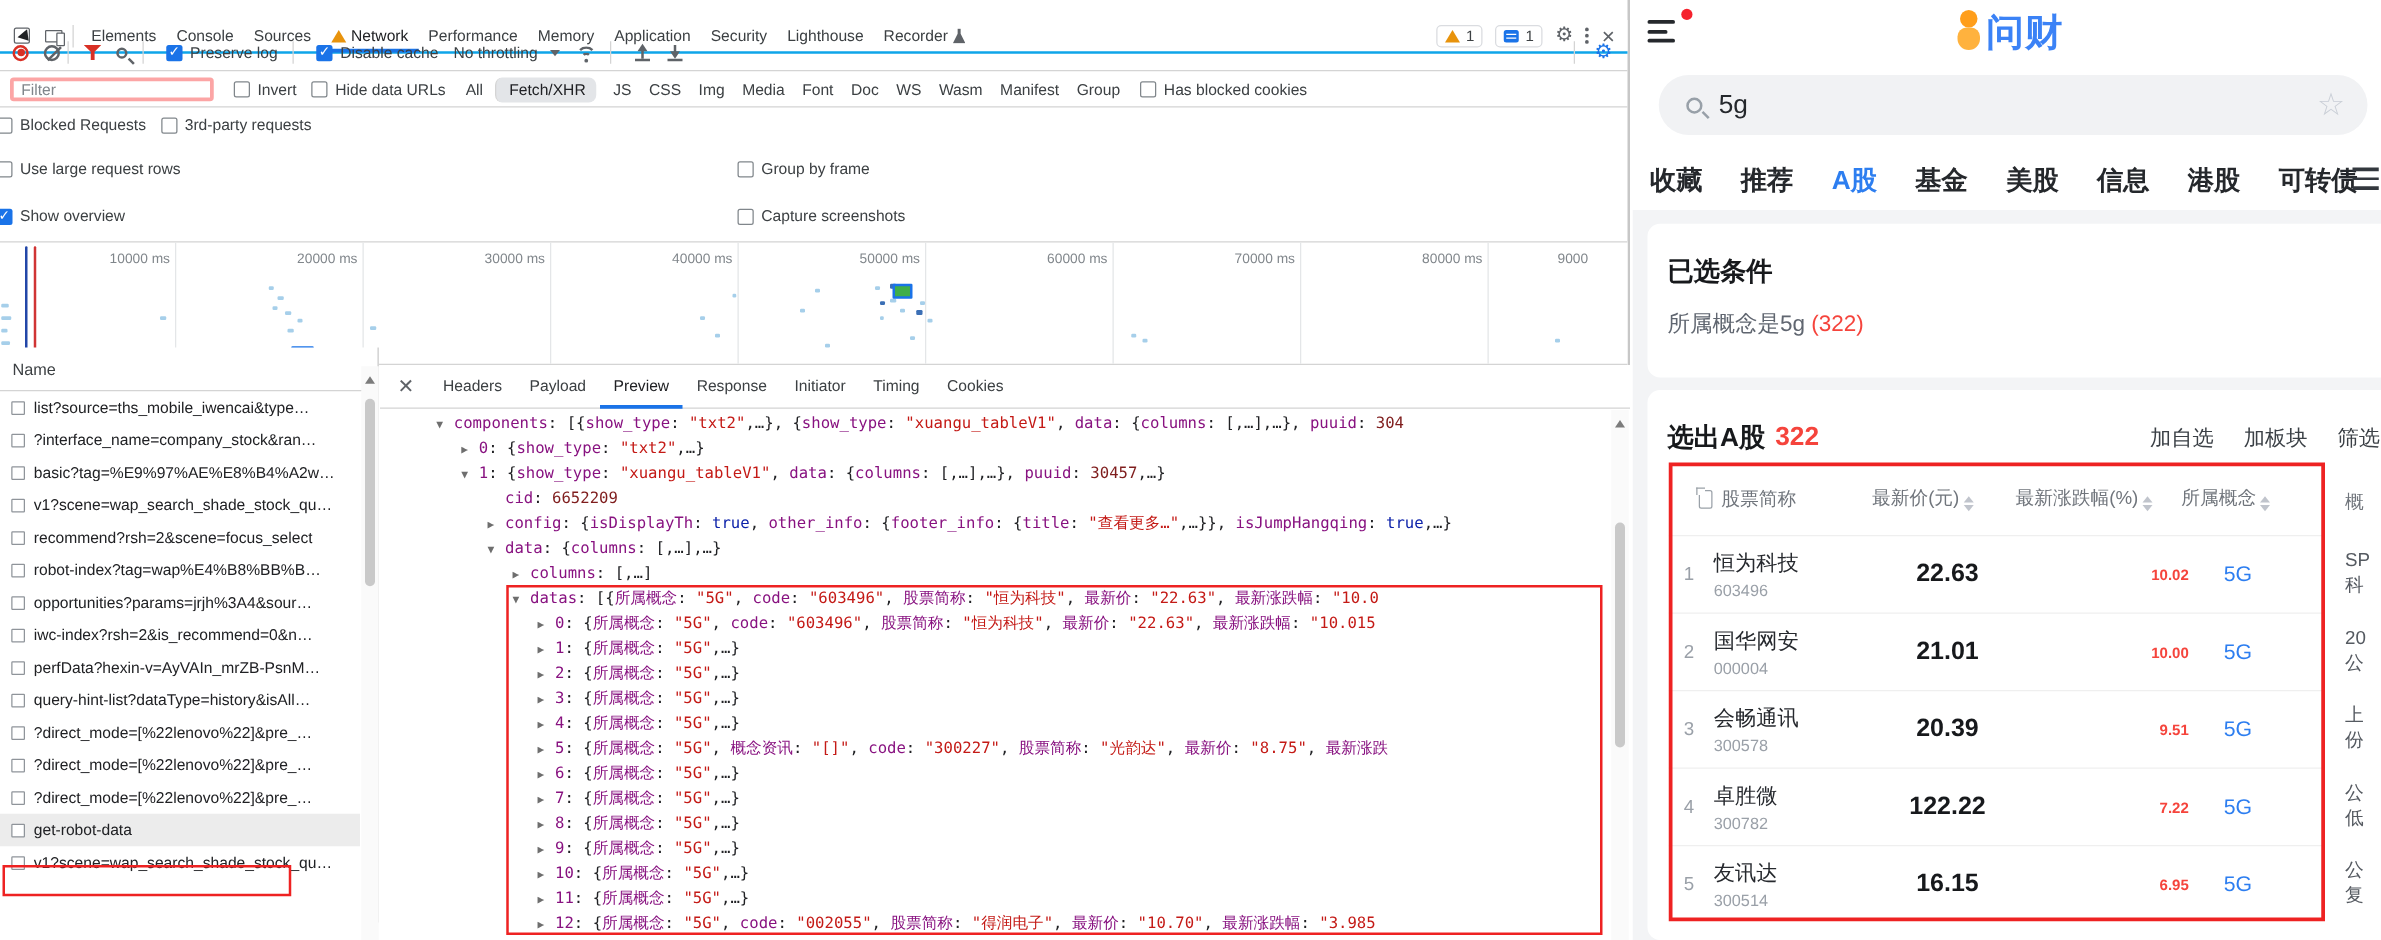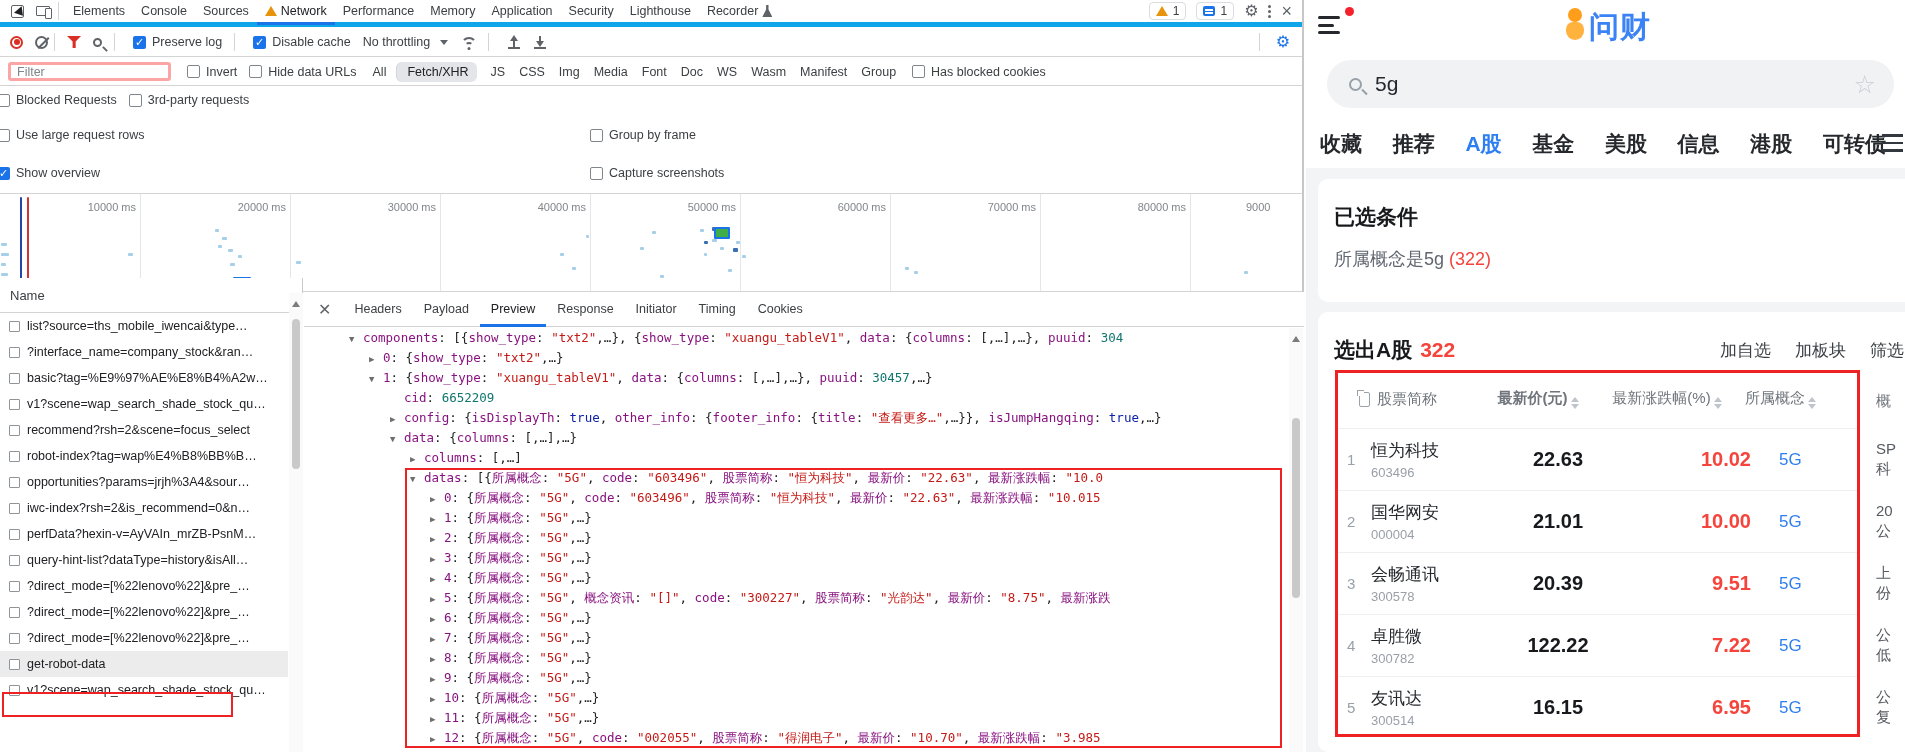--- a/index.html
+++ b/index.html
@@ -5,21 +5,21 @@
   * { margin:0; padding:0; box-sizing:border-box; }
   html,body { width:1905px; height:752px; overflow:hidden; background:#fff;
     font-family:"Liberation Sans","DejaVu Sans",sans-serif; }
   #root { position:relative; width:1905px; height:752px; }
 
   
   #devtools { position:absolute; left:0; top:0; width:1304px; height:752px; background:#fff;
     border-right:2px solid #c7c7c7; color:#3c4043; font-size:12.5px; }
 
   
-  #dt-tabbar { position:absolute; left:0; top:0; width:100%; height:27px; display:flex; align-items:center; border-bottom:5px solid #0ea5e9; background:#fff; }
+  #dt-tabbar { position:absolute; left:0; top:16px; width:100%; height:27px; display:flex; align-items:center; border-bottom:2px solid #0ea5e9; background:#fff; }
   .dt-topicon { width:18px; height:18px; margin-left:8px; position:relative; display:flex; align-items:center; justify-content:center; }
   .icon-inspect { width:13px; height:13px; border:1.7px solid #5f6368; border-radius:2px; position:relative; }
   .icon-inspect:after { content:""; position:absolute; right:-4px; bottom:-4px; border:5px solid transparent; border-top:8px solid #202124; transform:rotate(-40deg); }
   .icon-devices { width:14px; height:10px; border:1.7px solid #5f6368; border-radius:1px; position:relative; }
   .icon-devices:after { content:""; position:absolute; right:-3px; top:1px; width:5px; height:9px; background:#fff; border:1.7px solid #5f6368; border-radius:1px; }
   .vsep { width:1px; height:18px; background:#d4d4d4; margin:0 6px; }
   .dt-tab { padding:0 8px; height:27px; display:flex; align-items:center; gap:4px; color:#3c4043; white-space:nowrap; cursor:default; }
   .dt-tab.active { color:#202124; box-shadow:inset 0 -3px 0 #1a73e8; }
   .warn-tri { width:0; height:0; border-left:6px solid transparent; border-right:6px solid transparent; border-bottom:10px solid #e8930c; display:inline-block; }
   .flask { width:10px; height:12px; background:#5f6368; clip-path:polygon(38% 0,62% 0,62% 38%,100% 100%,0 100%,38% 38%); }
@@ -94,21 +94,21 @@
   #detail { position:absolute; left:304px; top:292px; width:1000px; height:460px; background:#fff; overflow:hidden; }
   #detail-tabs { height:35px; display:flex; align-items:center; border-bottom:1px solid #d4d4d4; }
   .d-close { font-size:16px; color:#5f6368; padding:0 12px 0 14px; }
   .d-tab { padding:0 11px; height:35px; display:flex; align-items:center; color:#3c4043; white-space:nowrap; }
   .d-tab.active { color:#202124; box-shadow:inset 0 -3px 0 #1a73e8; }
   #preview { position:absolute; left:0; top:36px; width:1000px; height:424px; font-family:"DejaVu Sans Mono","Liberation Mono",monospace; font-size:12.5px; white-space:nowrap; overflow:hidden; }
   .pv-line { height:20px; line-height:20px; overflow:hidden; }
   .pv-ar { display:inline-block; width:14px; font-size:9px; color:#6e6e6e; }
   .pv-k { color:#881280; }
   .pv-s { color:#c41a16; }
-  .pv-n { color:#0f766e; }
+  .pv-n { color:#7f1d1d; }
   .pv-b { color:#0d22aa; }
   .pv-p { color:#202124; }
 
   .redbox { position:absolute; border:2px solid #ee2222; pointer-events:none; z-index:5; }
 
   
   #page { position:absolute; left:1306px; top:0; width:599px; height:752px; background:#fff; overflow:hidden; }
   #pg-gray { position:absolute; left:0; top:168px; width:100%; height:584px; background:#f3f4f6; }
   .bars i { display:block; width:22px; height:3px; background:#25282c; border-radius:2px; margin-bottom:4.5px; }
   #menu-ic { position:absolute; left:12px; top:16px; }
@@ -148,21 +148,21 @@
   .sort { display:inline-flex; flex-direction:column; margin-left:3px; vertical-align:1px; }
   .sort i { width:0; height:0; border-left:4px solid transparent; border-right:4px solid transparent; }
   .sort .u { border-bottom:5px solid #c0c4cc; margin-bottom:2px; }
   .sort .d { border-top:5px solid #c0c4cc; }
   .st-row { display:flex; align-items:center; height:62px; border-top:1px solid #efefef; }
   .st-idx { width:24px; margin-left:12px; font-size:15px; color:#9aa0a8; }
   .st-namec { width:122px; }
   .st-name { font-size:17px; color:#26292e; font-weight:500; }
   .st-code { font-size:13px; color:#9aa0a8; margin-top:3px; }
   .st-price { width:130px; text-align:center; font-size:20px; font-weight:bold; color:#17191c; }
-  .st-chg { width:128px; text-align:right; font-size:20px; font-weight:bold; color:#f5443c; }
+  .st-chg { width:128px; text-align:right; font-size:12px; font-weight:bold; color:#f5443c; }
   .st-con { width:95px; padding-left:28px; font-size:17px; color:#2d7ef0; }
   #cut-col { position:absolute; left:570px; top:370px; width:29px; height:382px; overflow:hidden; font-size:15px; }
   #cut-head { position:absolute; top:22px; color:#70757c; }
   .cut-cell { position:absolute; color:#555a61; line-height:20px; }
 </style>
 </head>
 <body>
 
 <div id="root">
 
@@ -570,21 +570,21 @@
             <div class="act-link">加板块</div>
             <div class="act-link">筛选</div>
           </div>
       </div>
     </div>
 
     <div id="stock-table">
       <div id="st-header">
         <div class="phone-ic"></div>
       <div style="width: 96px;"><span>股票简称</span></div>
-          <div style="width: 130px; text-align: center; font-weight: bold;"><span>最新价(元)</span><span class="sort">
+          <div style="width: 130px; text-align: center;"><span>最新价(元)</span><span class="sort">
               <i class="u"></i>
               <i class="d"></i>
             </span></div>
           <div style="width: 128px; text-align: center;"><span>最新涨跌幅(%)</span><span class="sort">
               <i class="u"></i>
               <i class="d"></i>
             </span></div>
           <div style="width: 95px; padding-left: 14px;"><span>所属概念</span><span class="sort">
               <i class="u"></i>
               <i class="d"></i>

